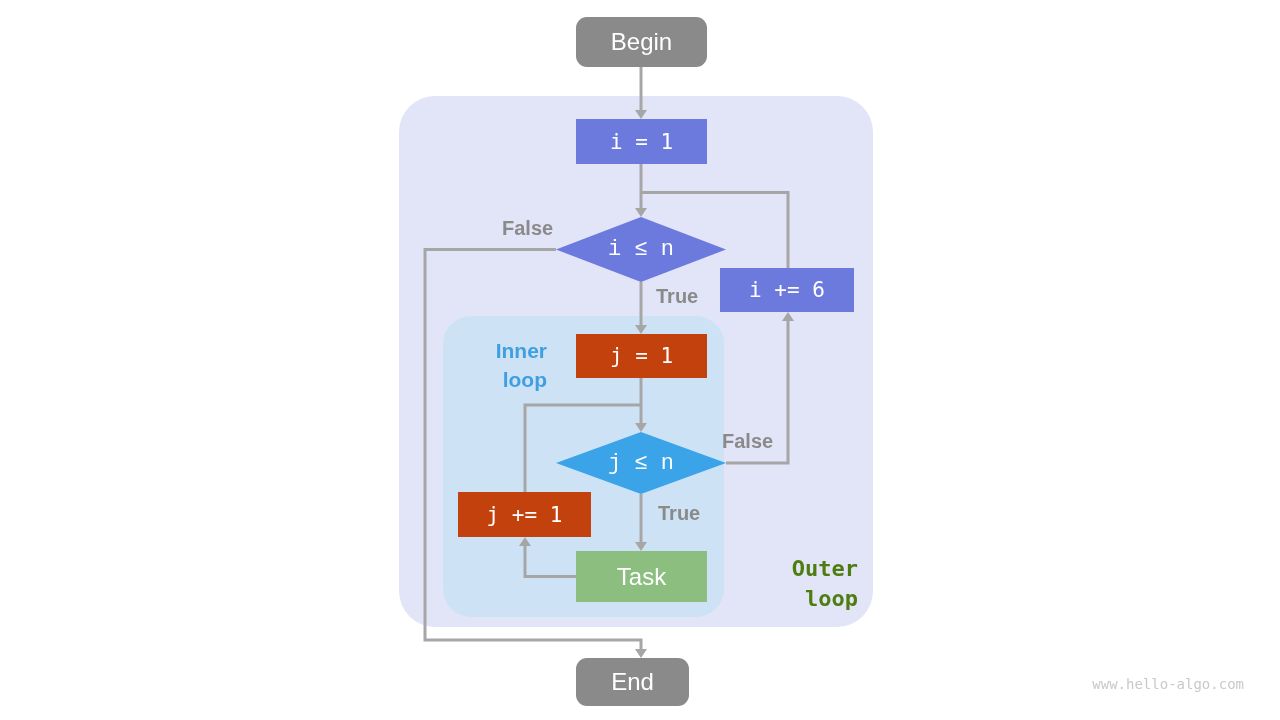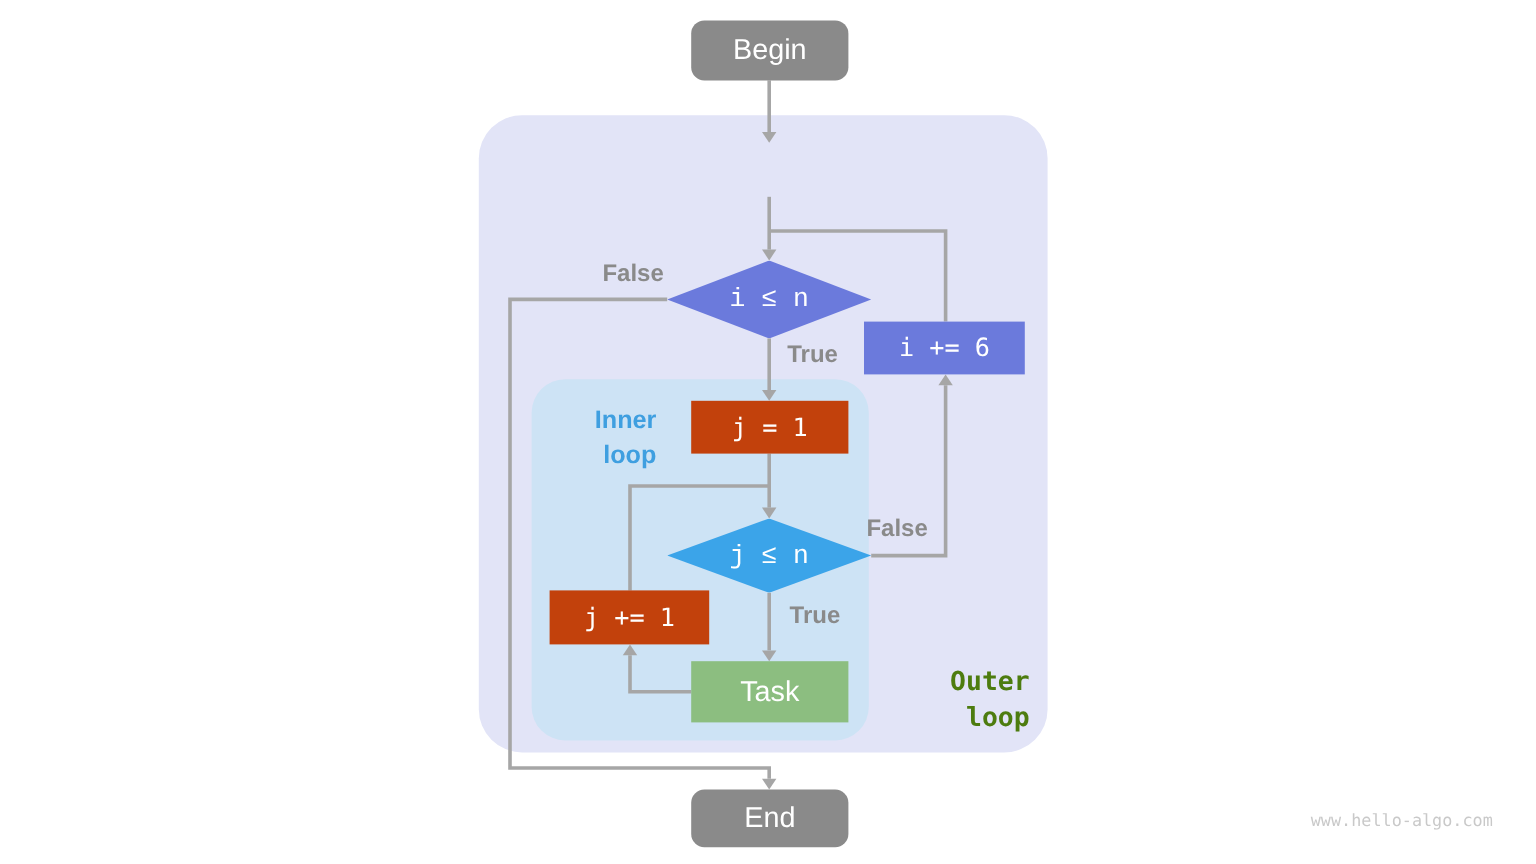--- a/index.html
+++ b/index.html
@@ -23,21 +23,21 @@
   svg.edges { position: absolute; left: 0; top: 0; }
   svg.edges path { fill: none; stroke: #a6a6a6; stroke-width: 3; stroke-linejoin: miter; }
   svg.edges polygon { fill: #a6a6a6; }
 
   .node {
     position: absolute; display: flex; align-items: center; justify-content: center;
     color: #ffffff; box-sizing: border-box;
   }
   .terminal { background: #8a8a8a; border-radius: 11px; font-size: 24px; }
   .n-begin { left: 576px; top: 17px;  width: 131px; height: 50px; }
-  .n-end   { left: 576px; top: 658px; width: 131px; height: 48px; }
+  .n-end   { left: 576px; top: 658px; width: 113px; height: 48px; }
 
   .proc { font-family: "DejaVu Sans Mono", monospace; font-size: 21px; }
   .fill-i { background: #6b7adc; }
   .fill-j { background: #c2410c; }
   .n-init-i { left: 576px; top: 119px; width: 131px; height: 45px; }
   .n-incr-i { left: 720px; top: 268px; width: 134px; height: 44px; }
   .n-init-j { left: 576px; top: 334px; width: 131px; height: 44px; }
   .n-incr-j { left: 458px; top: 492px; width: 133px; height: 45px; }
   .n-task   { left: 576px; top: 551px; width: 131px; height: 51px; background: #8cbe80; font-size: 24px; text-align: right; }
 
@@ -109,20 +109,23 @@
     <polygon points="635,542 647,542 641,551"></polygon>
 
     <path d="M576 576.5 H525 V546"></path>
     <polygon points="519,546 531,546 525,537"></polygon>
   </svg>
 
   <div class="node terminal n-begin">
     <span>Begin</span>
   </div>
 
+  <div class="node proc fill-i n-init-i">
+    <span>i = 1</span>
+  </div>
 
   <div class="diamond d-cond-i">
     <span>i ≤ n</span>
   </div>
 
   <div class="node proc fill-i n-incr-i">
     <span>i += 6</span>
   </div>
 
   <div class="node proc fill-j n-init-j">

